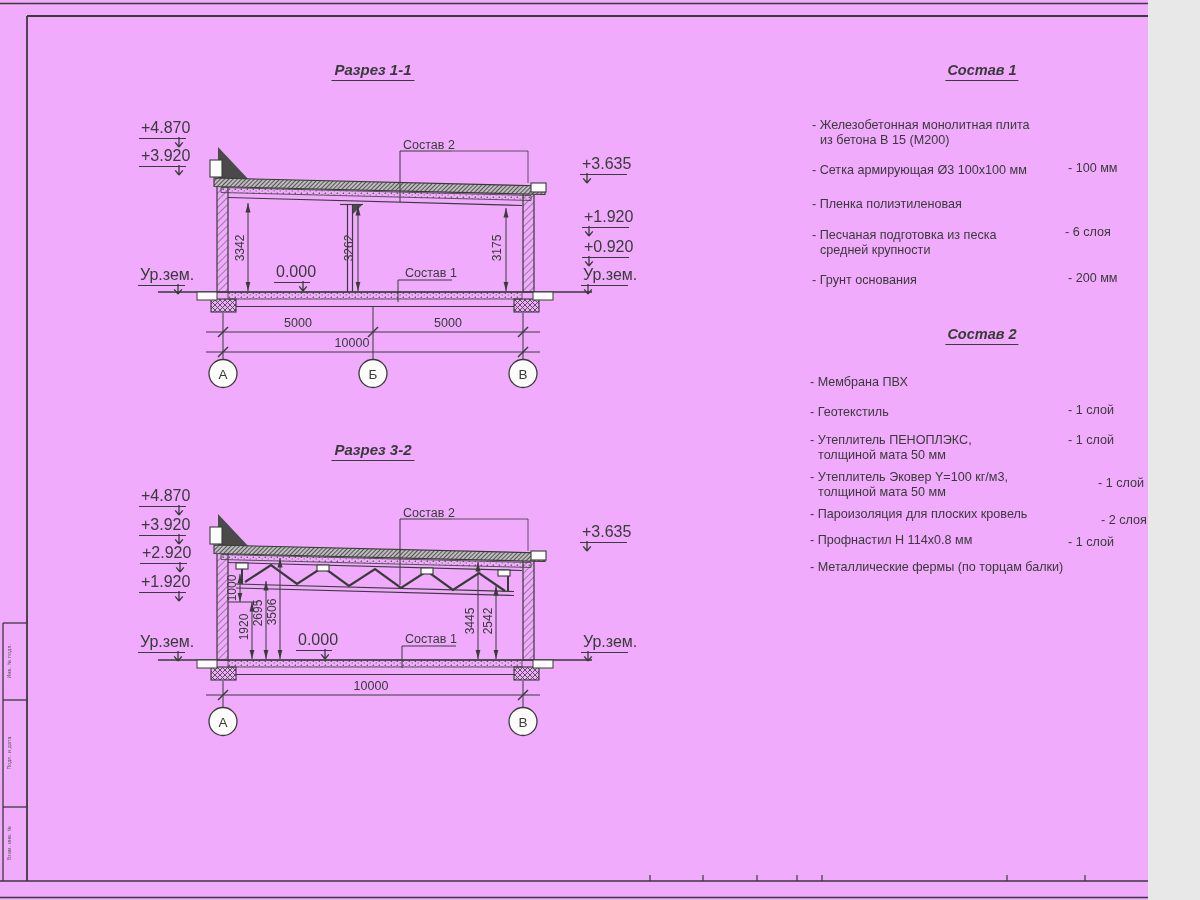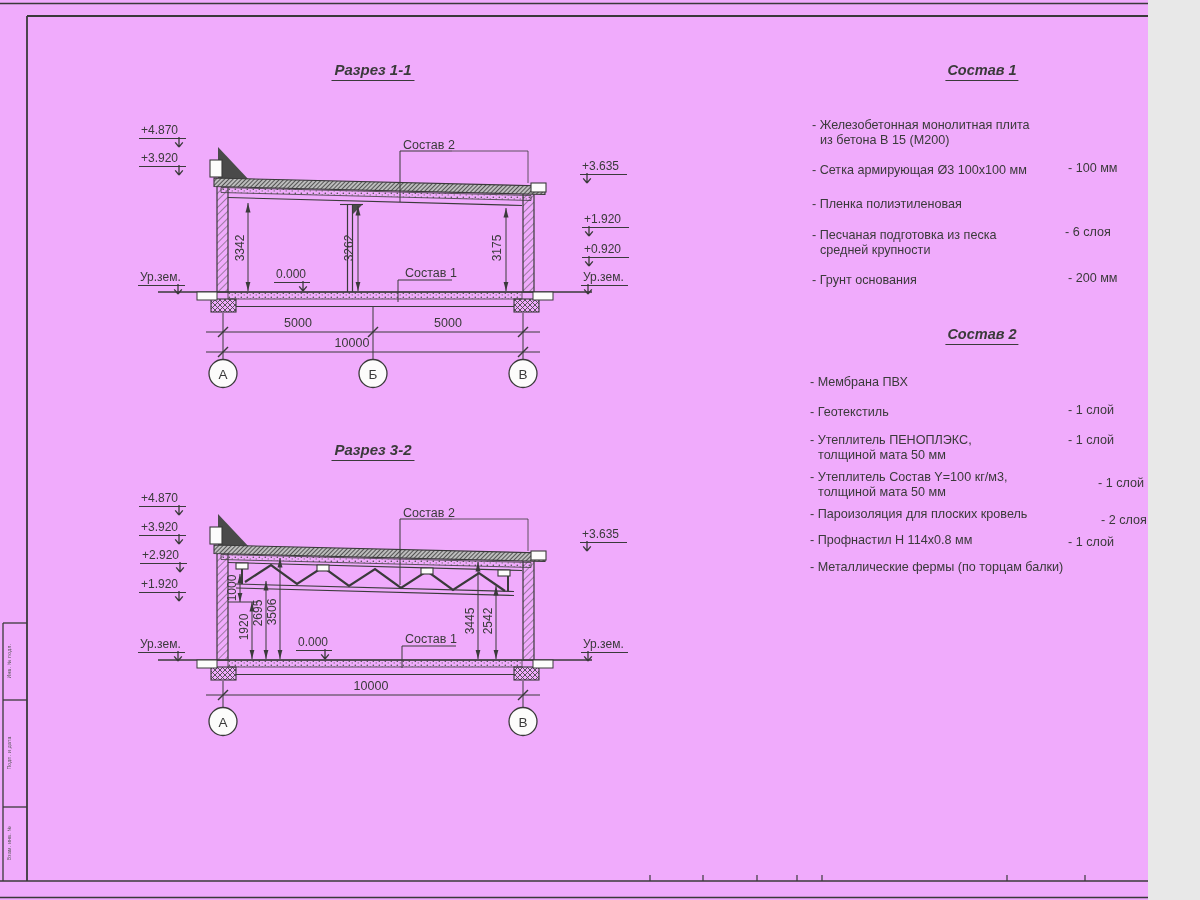--- a/index.html
+++ b/index.html
@@ -15,21 +15,21 @@
     font-size:15px;font-weight:bold;font-style:italic;
     border-bottom:1.4px solid #3a3a3a;padding:0 3px 2px 3px;
     transform:translateX(-50%);
   }
   .comp-title{
     font-size:14.5px;font-weight:bold;font-style:italic;
     border-bottom:1.4px solid #3a3a3a;padding:0 2px 2px 2px;
     transform:translateX(-50%);
   }
   
-  .lvl{position:absolute;width:47px;height:14px;border-bottom:1.3px solid #3a3a3a;font-size:12px;}
+  .lvl{position:absolute;width:47px;height:14px;border-bottom:1.3px solid #3a3a3a;font-size:16px;}
   .lvl .t{position:absolute;bottom:1px;left:2px;white-space:nowrap;}
   .lvl .arr{position:absolute;top:13px;line-height:0;}
   .lvl-l .arr{right:1px;}
   .lvl-r .arr{left:1px;}
   .lvl.zero{width:36px;}
   
   .vdim{font-size:12px;transform:translate(-50%,-50%) rotate(-90deg);}
   .hdim{font-size:12.5px;transform:translate(-50%,-100%);}
   .ldr{font-size:12.5px;}
   
@@ -397,21 +397,21 @@
     <div class="row" style="top:33px">
       <span>- Геотекстиль</span>
       <span class="cv" style="left:258px;top:0">- 1 слой</span>
     </div>
     <div class="row" style="top:61px">
       <span>- Утеплитель ПЕНОПЛЭКС,</span>
       <span class="l2">толщиной мата 50 мм</span>
       <span class="cv" style="left:288px;top:15px">- 1 слой</span>
     </div>
     <div class="row" style="top:98px">
-      <span>- Утеплитель Состав Y=100 кг/м3,</span>
+      <span>- Утеплитель Эковер Y=100 кг/м3,</span>
       <span class="l2">толщиной мата 50 мм</span>
       <span class="cv" style="left:291px;top:15px">- 2 слоя</span>
     </div>
     <div class="row" style="top:135px">
       <span>- Пароизоляция для плоских кровель</span>
       <span class="cv" style="left:258px;top:0">- 1 слой</span>
     </div>
     <div class="row" style="top:161px">
       <span>- Профнастил Н 114х0.8 мм</span>
     </div>

